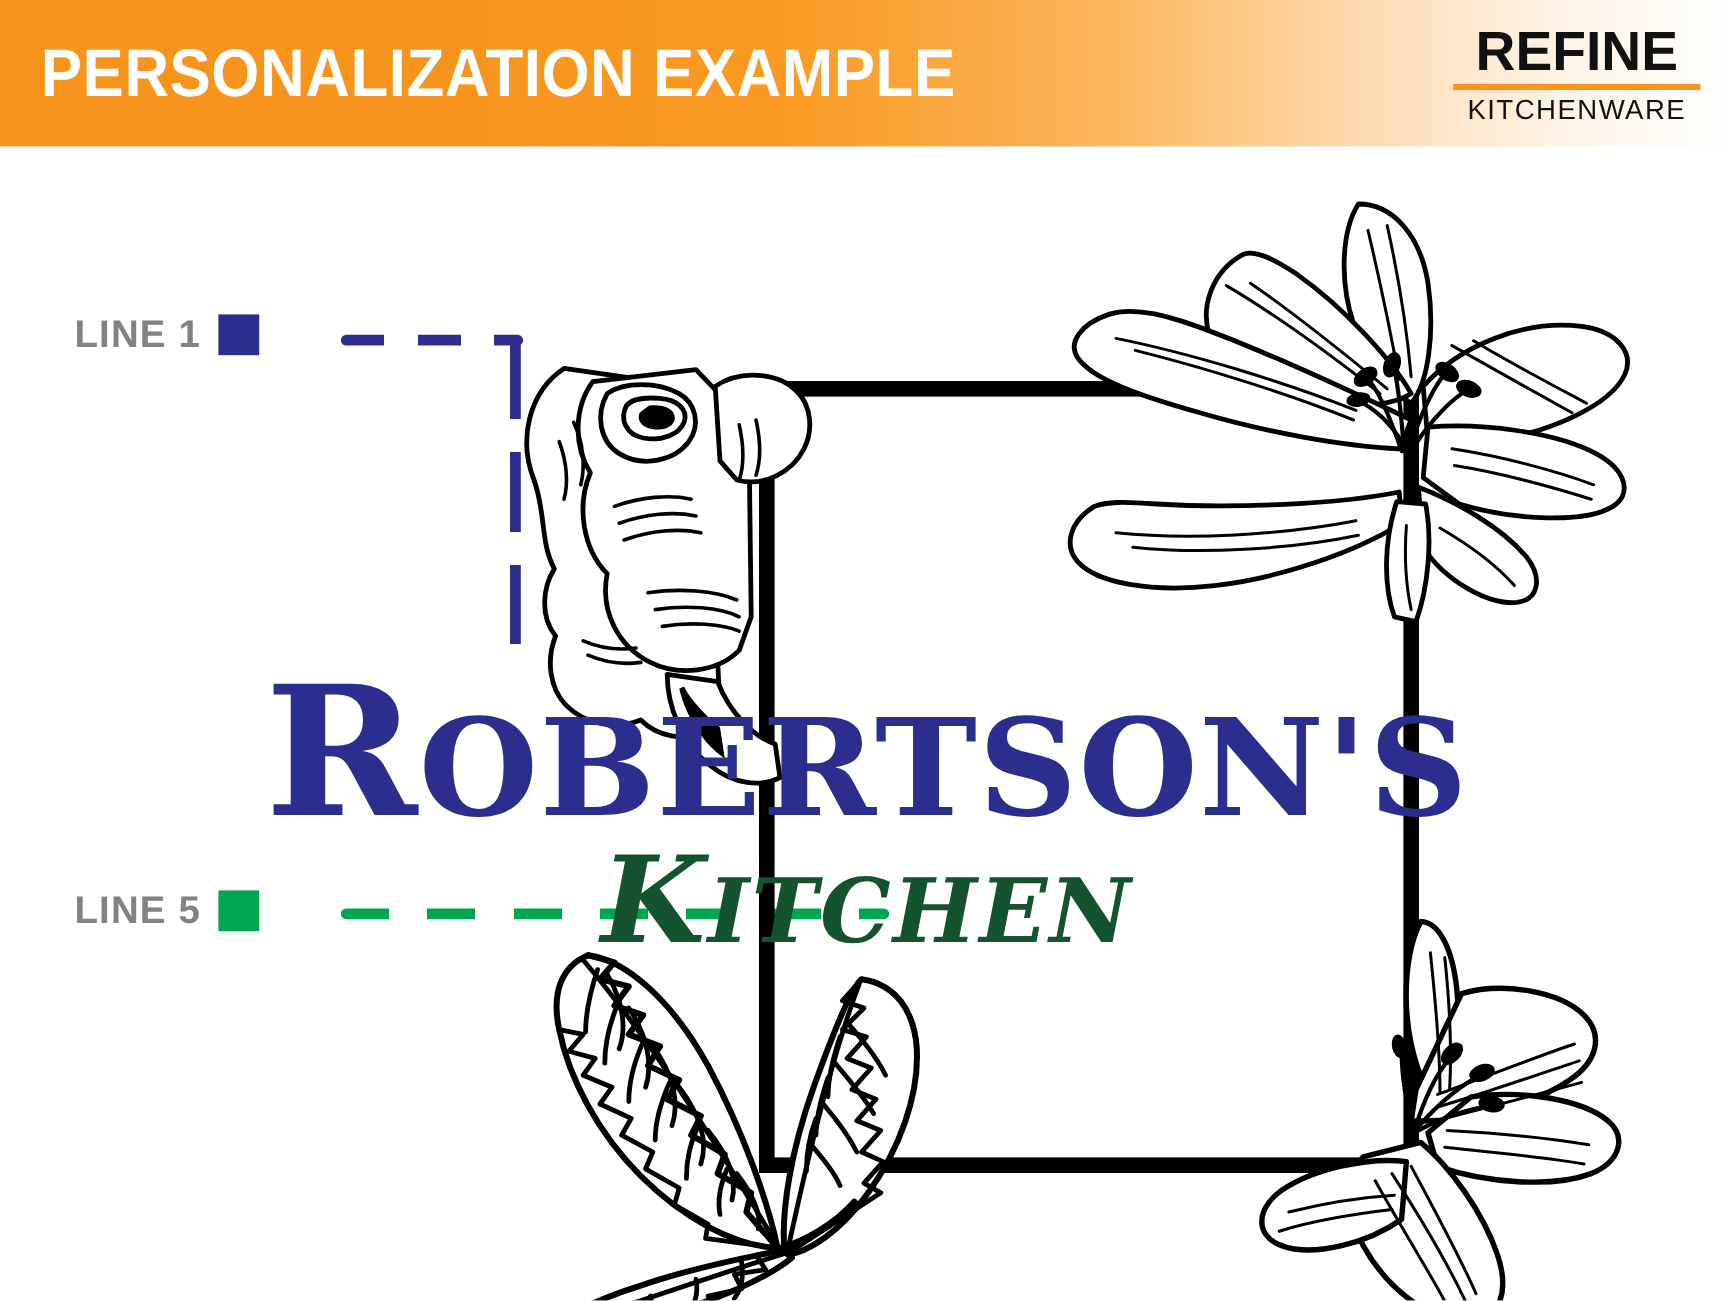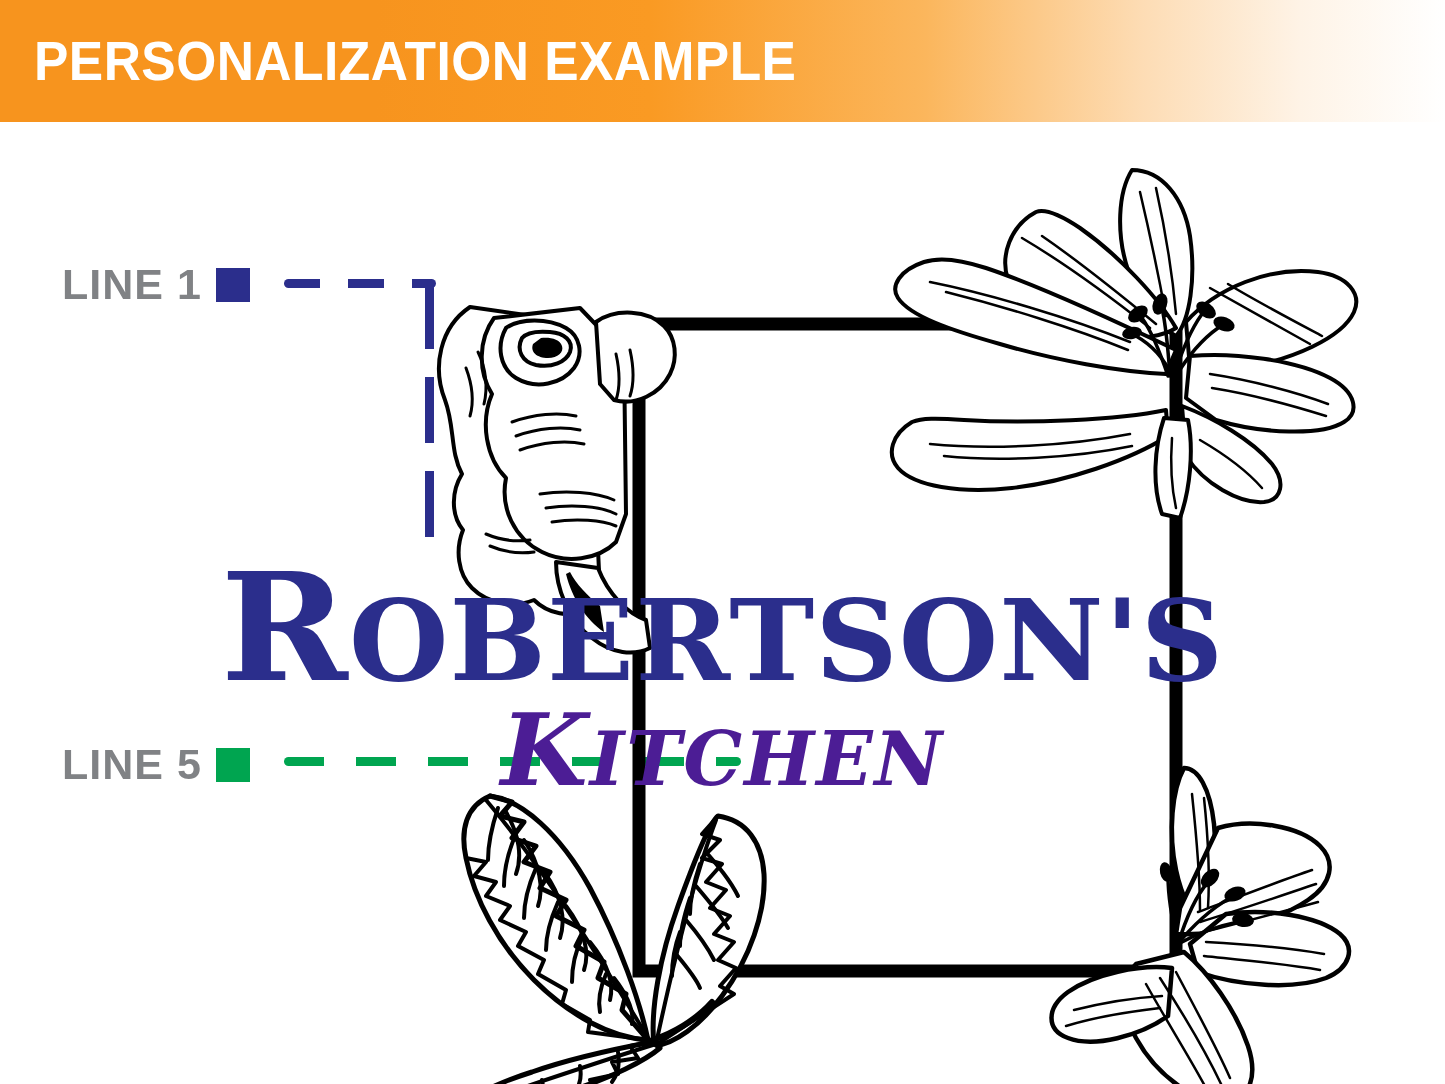--- a/index.html
+++ b/index.html
@@ -81,21 +81,21 @@
 
   
   .callout {
     position: absolute;
     display: flex;
     align-items: center;
   }
   .callout-label {
     font-family: "Liberation Sans", sans-serif;
     font-weight: bold;
-    font-size: 43px;
+    font-size: 32px;
     letter-spacing: 1px;
     color: #808285;
     white-space: nowrap;
   }
   .callout-swatch {
     width: 34px;
     height: 34px;
     margin-left: 14px;
     display: inline-block;
   }
@@ -186,20 +186,25 @@
 </style>
 </head>
 <body>
 
 <div id="canvas">
 
   <div id="header-banner">
     <div id="header-title">PERSONALIZATION EXAMPLE</div>
   </div>
 
+  <div id="brand-logo">
+    <div id="brand-name">REFINE</div>
+    <div id="brand-rule" style="background: rgb(247, 148, 30);"></div>
+    <div id="brand-sub">KITCHENWARE</div>
+  </div>
 
   <div class="callout" id="callout-line1">
     <span class="callout-label" style="color: rgb(128, 130, 133);">LINE 1</span>
     <span class="callout-swatch" style="background:#2B2E8C"></span>
   </div>
   <div id="dash-line1-h"></div>
   <div id="dash-line1-v"></div>
 
   <div class="callout" id="callout-line2">
     <span class="callout-label" style="color: rgb(128, 130, 133);">LINE 5</span>
@@ -465,17 +470,17 @@
           <path d="M1204 676 C 1208 714, 1210 752, 1208 786"></path>
         </g>
       </g>
     </svg>
   </div>
 
   <div id="text-line1" style="color: rgb(43, 46, 140);">
     <span class="cap-first">R</span><span class="cap-rest">OBERTSON'S</span>
   </div>
 
-  <div id="text-line2" style="color: #4c1d95;">
+  <div id="text-line2" style="color: #14532d;">
     <span class="cap-first">K</span><span class="cap-rest">ITCHEN</span>
   </div>
 
 </div>
 
 </body></html>

